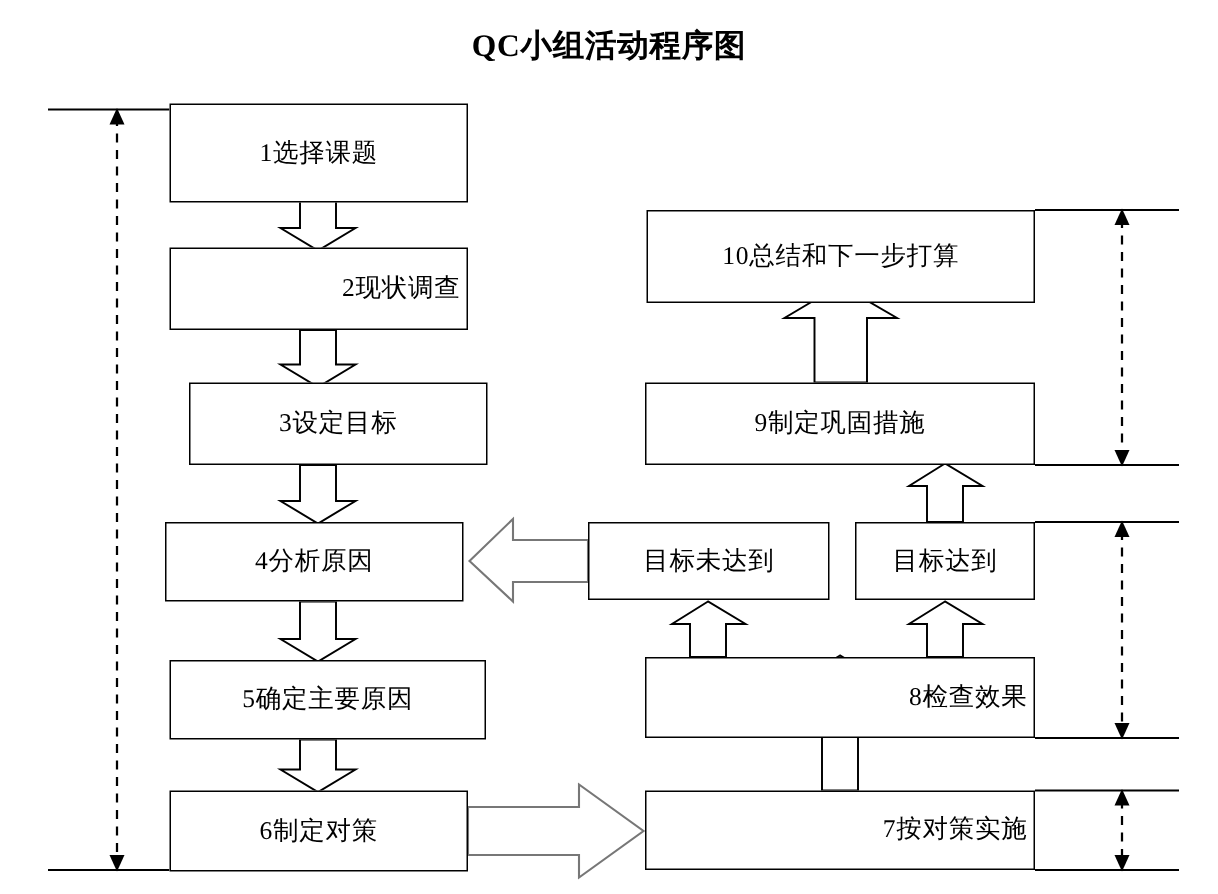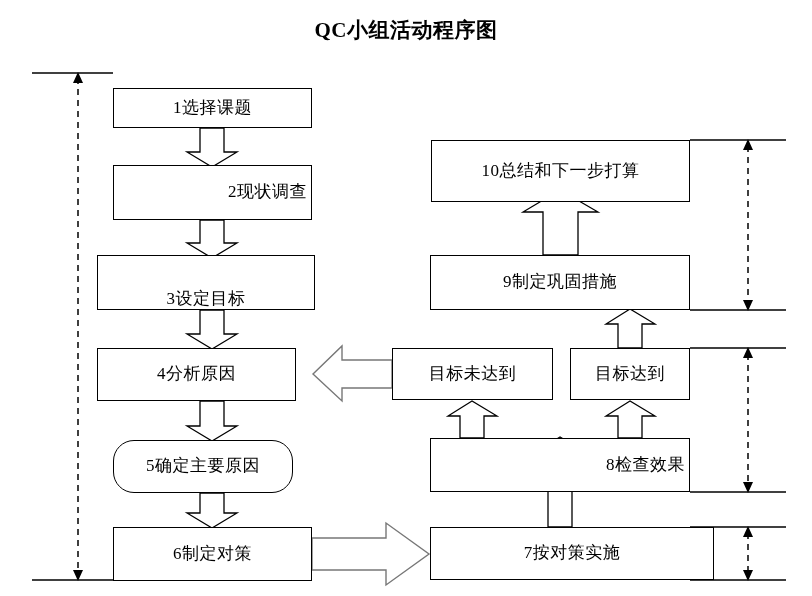--- a/index.html
+++ b/index.html
@@ -101,39 +101,39 @@
   <polygon points="748,493 743,482 753,482" fill="#000000"></polygon>
 
   <line x1="690" y1="527" x2="786" y2="527" stroke="#000000" stroke-width="1.4"></line>
   <line x1="690" y1="580" x2="786" y2="580" stroke="#000000" stroke-width="1.4"></line>
   <line x1="748" y1="533" x2="748" y2="575" stroke="#000000" stroke-width="1.5" stroke-dasharray="6 5"></line>
   <polygon points="748,526 743,537 753,537" fill="#000000"></polygon>
   <polygon points="748,581 743,570 753,570" fill="#000000"></polygon>
 
 </svg>
 
-<div class="node" style="left: 113px; top: 88px; width: 199px; height: 40px;">
+<div class="node" style="left: 113px; top: 69px; width: 199px; height: 66px;">
   <span class="node-label">1选择课题</span>
 </div>
 <div class="node" style="left: 113px; top: 165px; width: 199px; height: 55px; justify-content: flex-end;">
   <span class="node-label">2现状调查</span>
 </div>
-<div class="node" style="left: 97px; top: 255px; width: 218px; height: 55px; align-items: flex-end;">
+<div class="node" style="left: 126px; top: 255px; width: 199px; height: 55px;">
   <span class="node-label">3设定目标</span>
 </div>
-<div class="node" style="left: 97px; top: 348px; width: 199px; height: 53px;">
+<div class="node" style="left: 110px; top: 348px; width: 199px; height: 53px;">
   <span class="node-label">4分析原因</span>
 </div>
-<div class="node" style="left: 113px; top: 440px; width: 180px; height: 53px; border-radius: 21px;">
+<div class="node" style="left: 113px; top: 440px; width: 211px; height: 53px;">
   <span class="node-label">5确定主要原因</span>
 </div>
 <div class="node" style="left: 113px; top: 527px; width: 199px; height: 54px;">
   <span class="node-label">6制定对策</span>
 </div>
-<div class="node" style="left: 430px; top: 527px; width: 284px; height: 53px;">
+<div class="node" style="left: 430px; top: 527px; width: 260px; height: 53px; justify-content: flex-end;">
   <span class="node-label">7按对策实施</span>
 </div>
 <div class="node" style="left: 430px; top: 438px; width: 260px; height: 54px; justify-content: flex-end;">
   <span class="node-label">8检查效果</span>
 </div>
 <div class="node" style="left: 430px; top: 255px; width: 260px; height: 55px;">
   <span class="node-label">9制定巩固措施</span>
 </div>
 <div class="node" style="left: 431px; top: 140px; width: 259px; height: 62px;">
   <span class="node-label">10总结和下一步打算</span>

